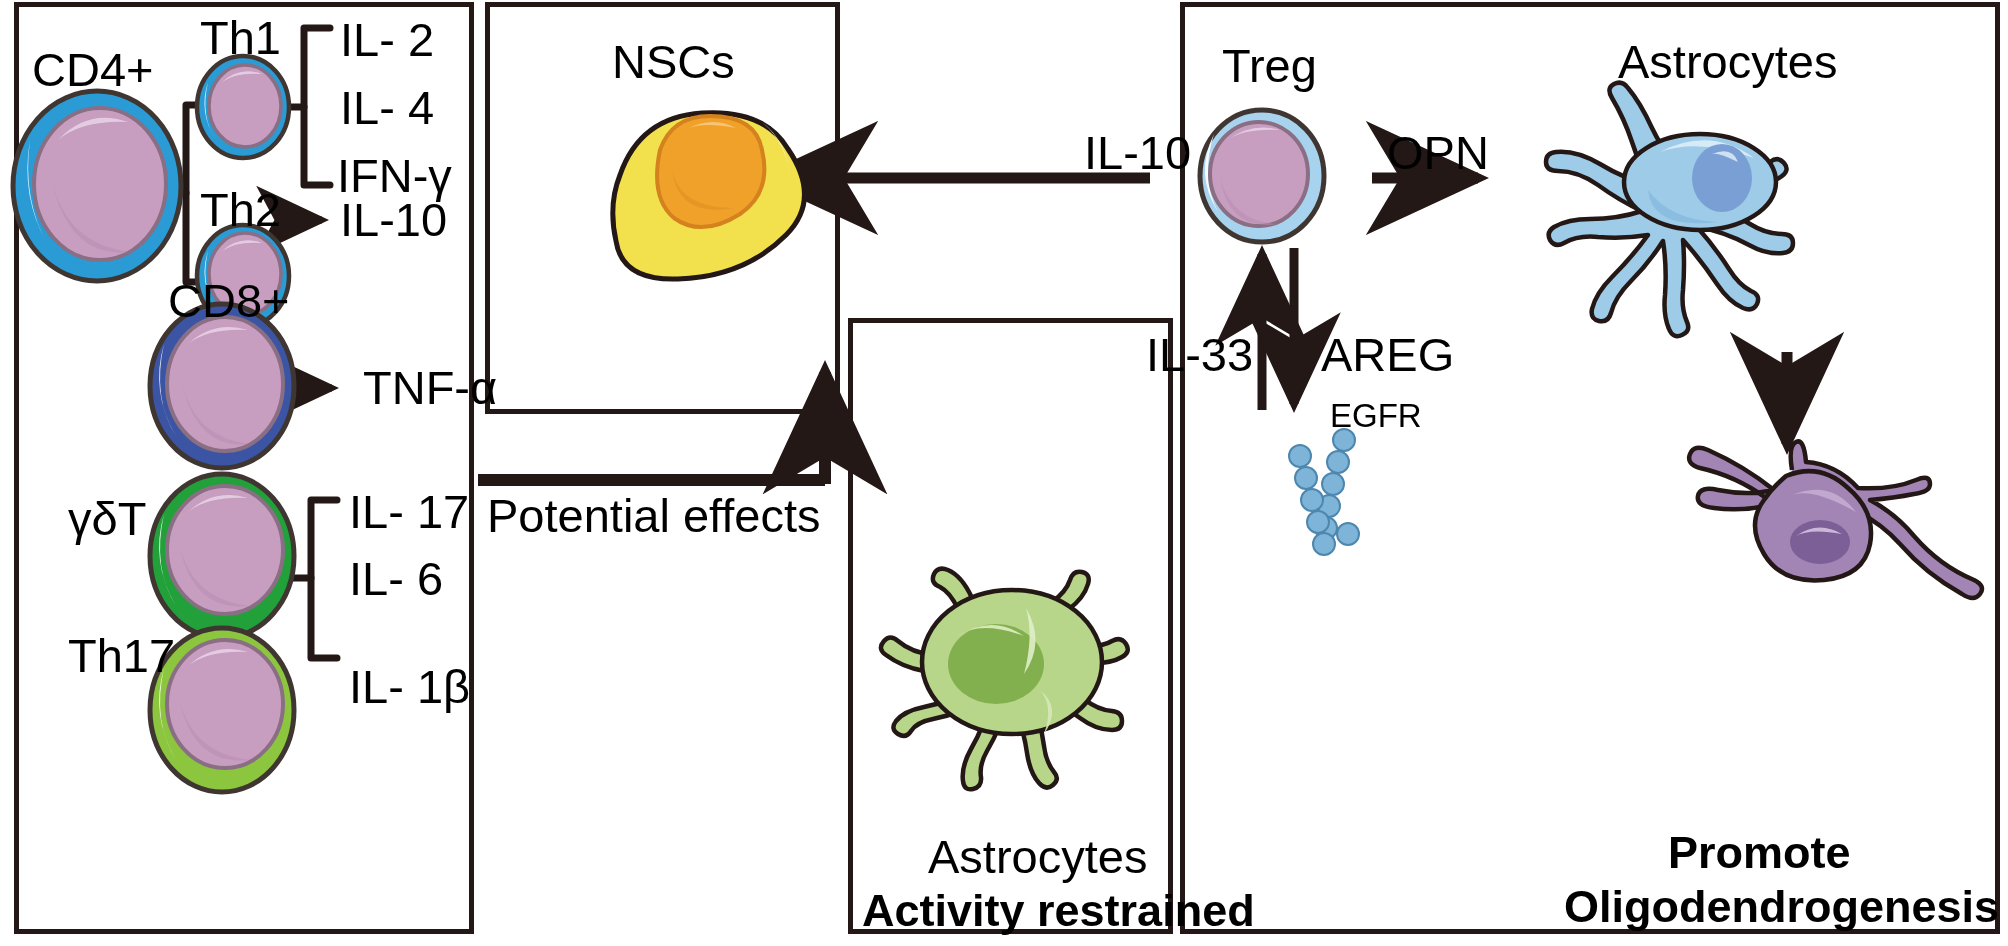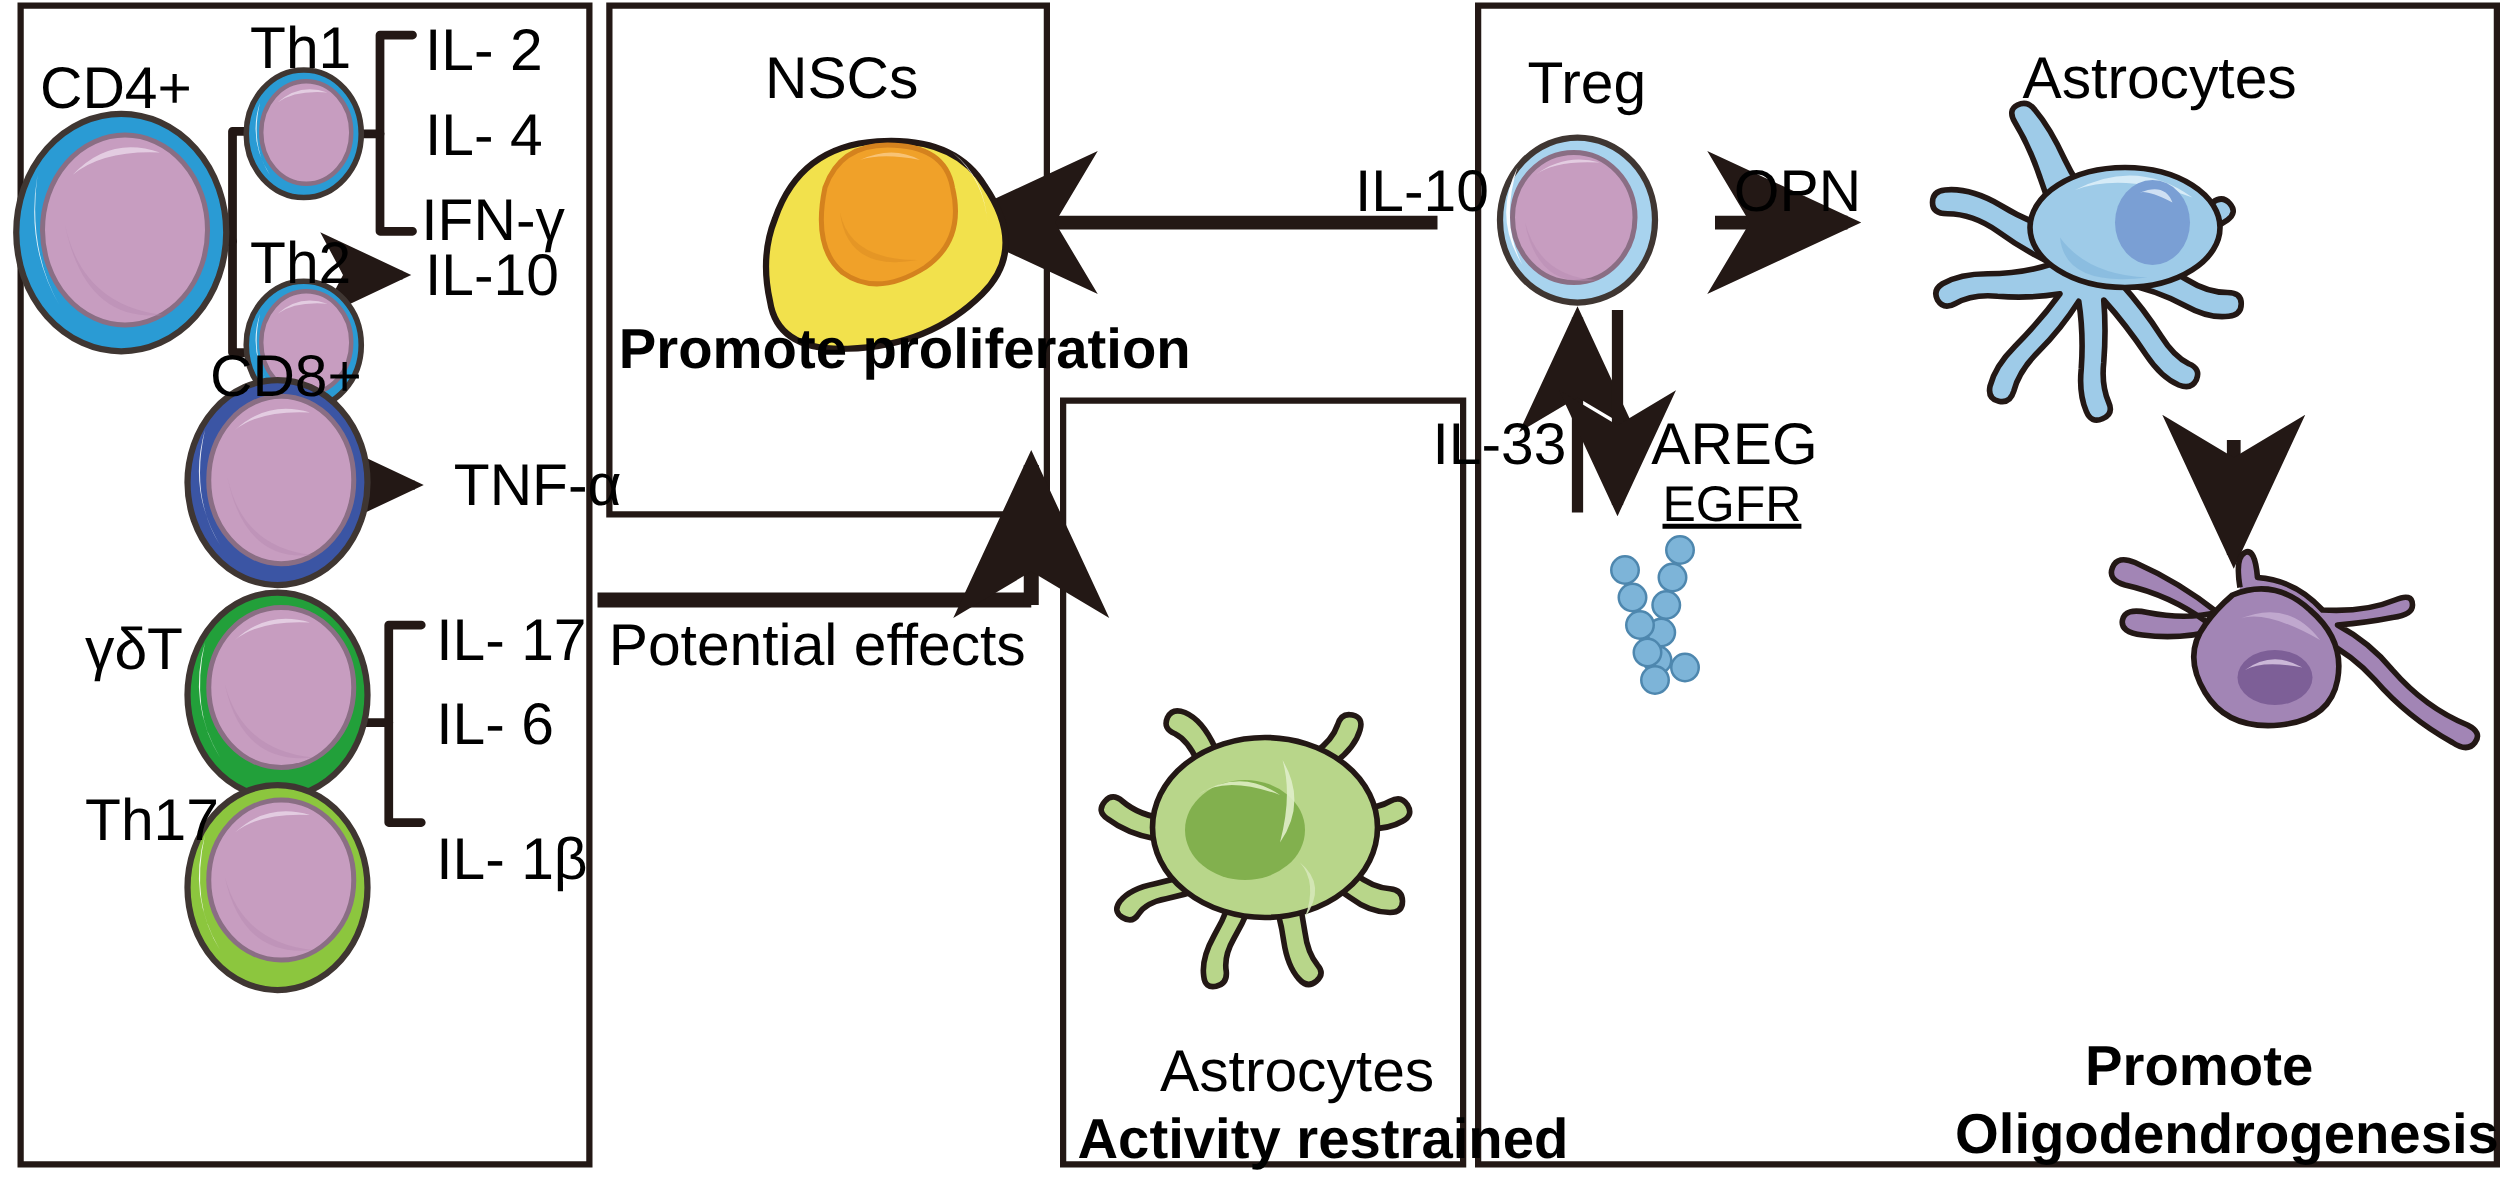--- a/index.html
+++ b/index.html
@@ -206,29 +206,28 @@
   <div class="lbl" style="left:340px;top:196px;font-size:47px;">IL-10</div>
   <div class="lbl" style="left:346px;top:364px;font-size:47px;margin-left:17px;">TNF-α</div>
 
   <div class="lbl" style="left:349px;top:488px;font-size:47px;">IL- 17</div>
   <div class="lbl" style="left:349px;top:555px;font-size:47px;">IL- 6</div>
   <div class="lbl" style="left:349px;top:622px;font-size:47px;margin-top:41px;">IL- 1β</div>
 
   <div class="lbl" style="left:487px;top:492px;font-size:47px;">Potential effects</div>
 
   <div class="lbl" style="left:612px;top:38px;font-size:47px;">NSCs</div>
-  <div class="lbl b" style="left:495px;top:256px;font-size:45px;">Promote proliferation</div>
 
   <div class="lbl" style="left:1222px;top:42px;font-size:47px;">Treg</div>
   <div class="lbl" style="left:1084px;top:129px;font-size:47px;">IL-10</div>
   <div class="lbl" style="left:1387px;top:129px;font-size:47px;">OPN</div>
 
   <div class="lbl" style="left:1146px;top:331px;font-size:47px;">IL-33</div>
   <div class="lbl" style="left:1321px;top:331px;font-size:47px;">AREG</div>
-  <div class="lbl" style="left:1330px;top:384px;font-size:40px;text-decoration:underline;">EGFR</div>
+  <div class="lbl" style="left:1330px;top:399px;font-size:33px;">EGFR</div>
 
   <div class="lbl b" style="left:862px;top:888px;font-size:45px;">Activity restrained</div>
   <div class="lbl" style="left:928px;top:833px;font-size:47px;">Astrocytes</div>
 
   <div class="lbl" style="left:1618px;top:38px;font-size:47px;">Astrocytes</div>
   <div class="lbl b" style="left:1668px;top:830px;font-size:45px;">Promote</div>
   <div class="lbl b" style="left:1564px;top:884px;font-size:45px;">Oligodendrogenesis</div>
 
 </div>
 

